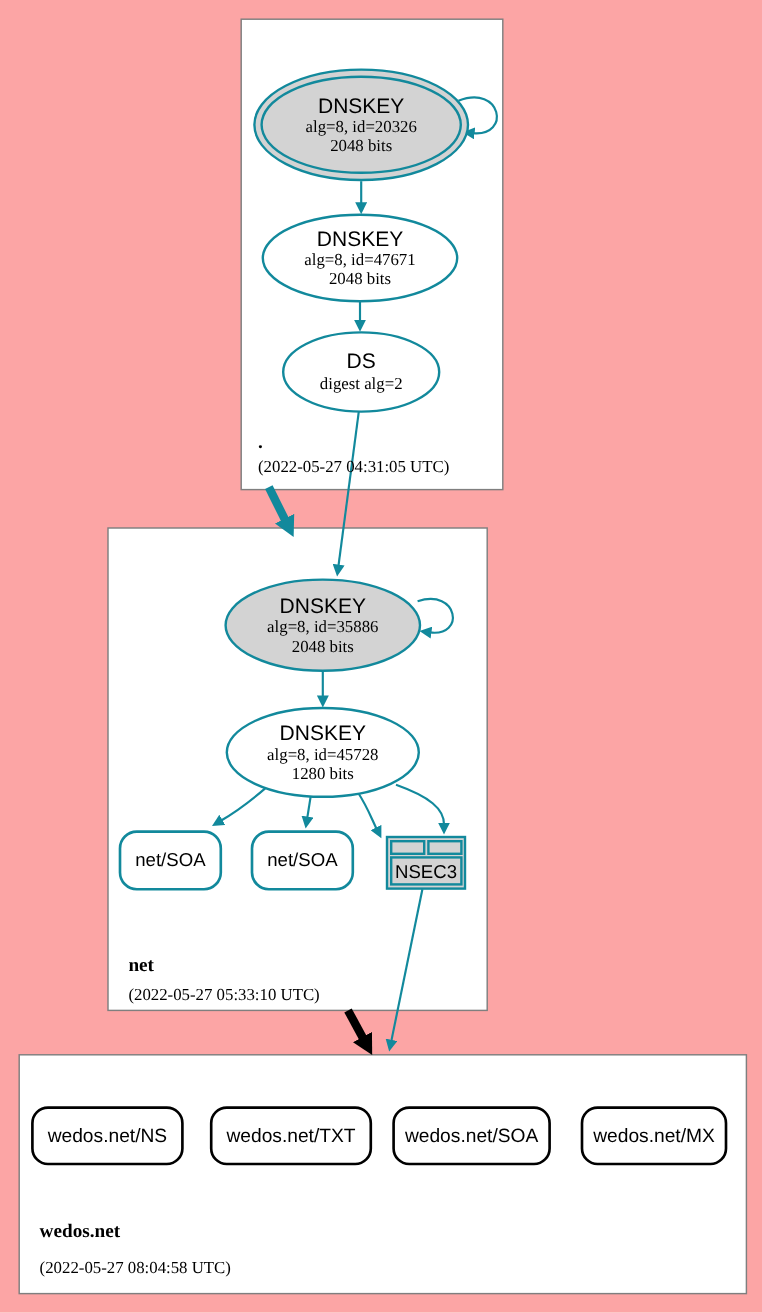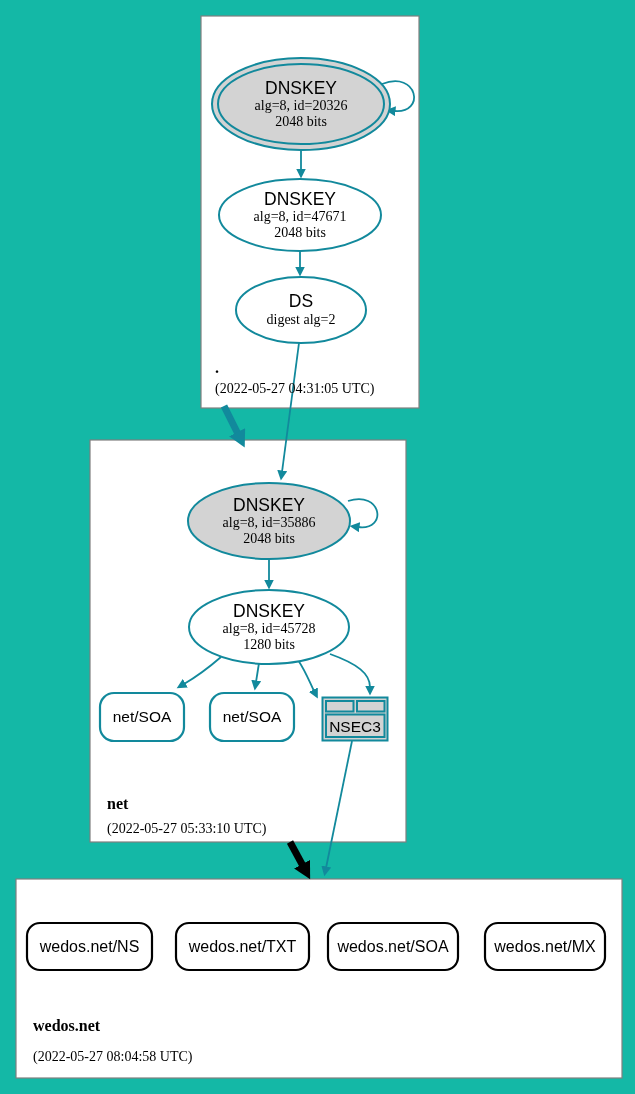--- a/index.html
+++ b/index.html
@@ -1,16 +1,16 @@
 <!DOCTYPE html>
 <html><head>
 <meta charset="utf-8">
 <style>
   html,body{margin:0;padding:0;background:#ffffff;}
-  .stage{position:relative;width:635px;height:1094px;background:#14b8a6;overflow:hidden;}
+  .stage{position:relative;width:635px;height:1094px;background:#fca5a5;overflow:hidden;}
   svg{display:block;}
   .zone-box{fill:#ffffff;stroke:#7f7f7f;stroke-width:1.2;}
   .edge{stroke:#12899c;stroke-width:1.8;fill:none;}
   .edge-thick{stroke:#12899c;stroke-width:7;fill:none;}
   .edge-thick-black{stroke:#000000;stroke-width:7;fill:none;}
   .ell{stroke:#12899c;stroke-width:2;fill:#ffffff;}
   .ell.gray{fill:#d3d3d3;}
   .ell.noline{fill:none;}
   .rrset{fill:#ffffff;stroke:#12899c;stroke-width:2.2;}
   .rrset-black{fill:#ffffff;stroke:#000000;stroke-width:2.2;}

